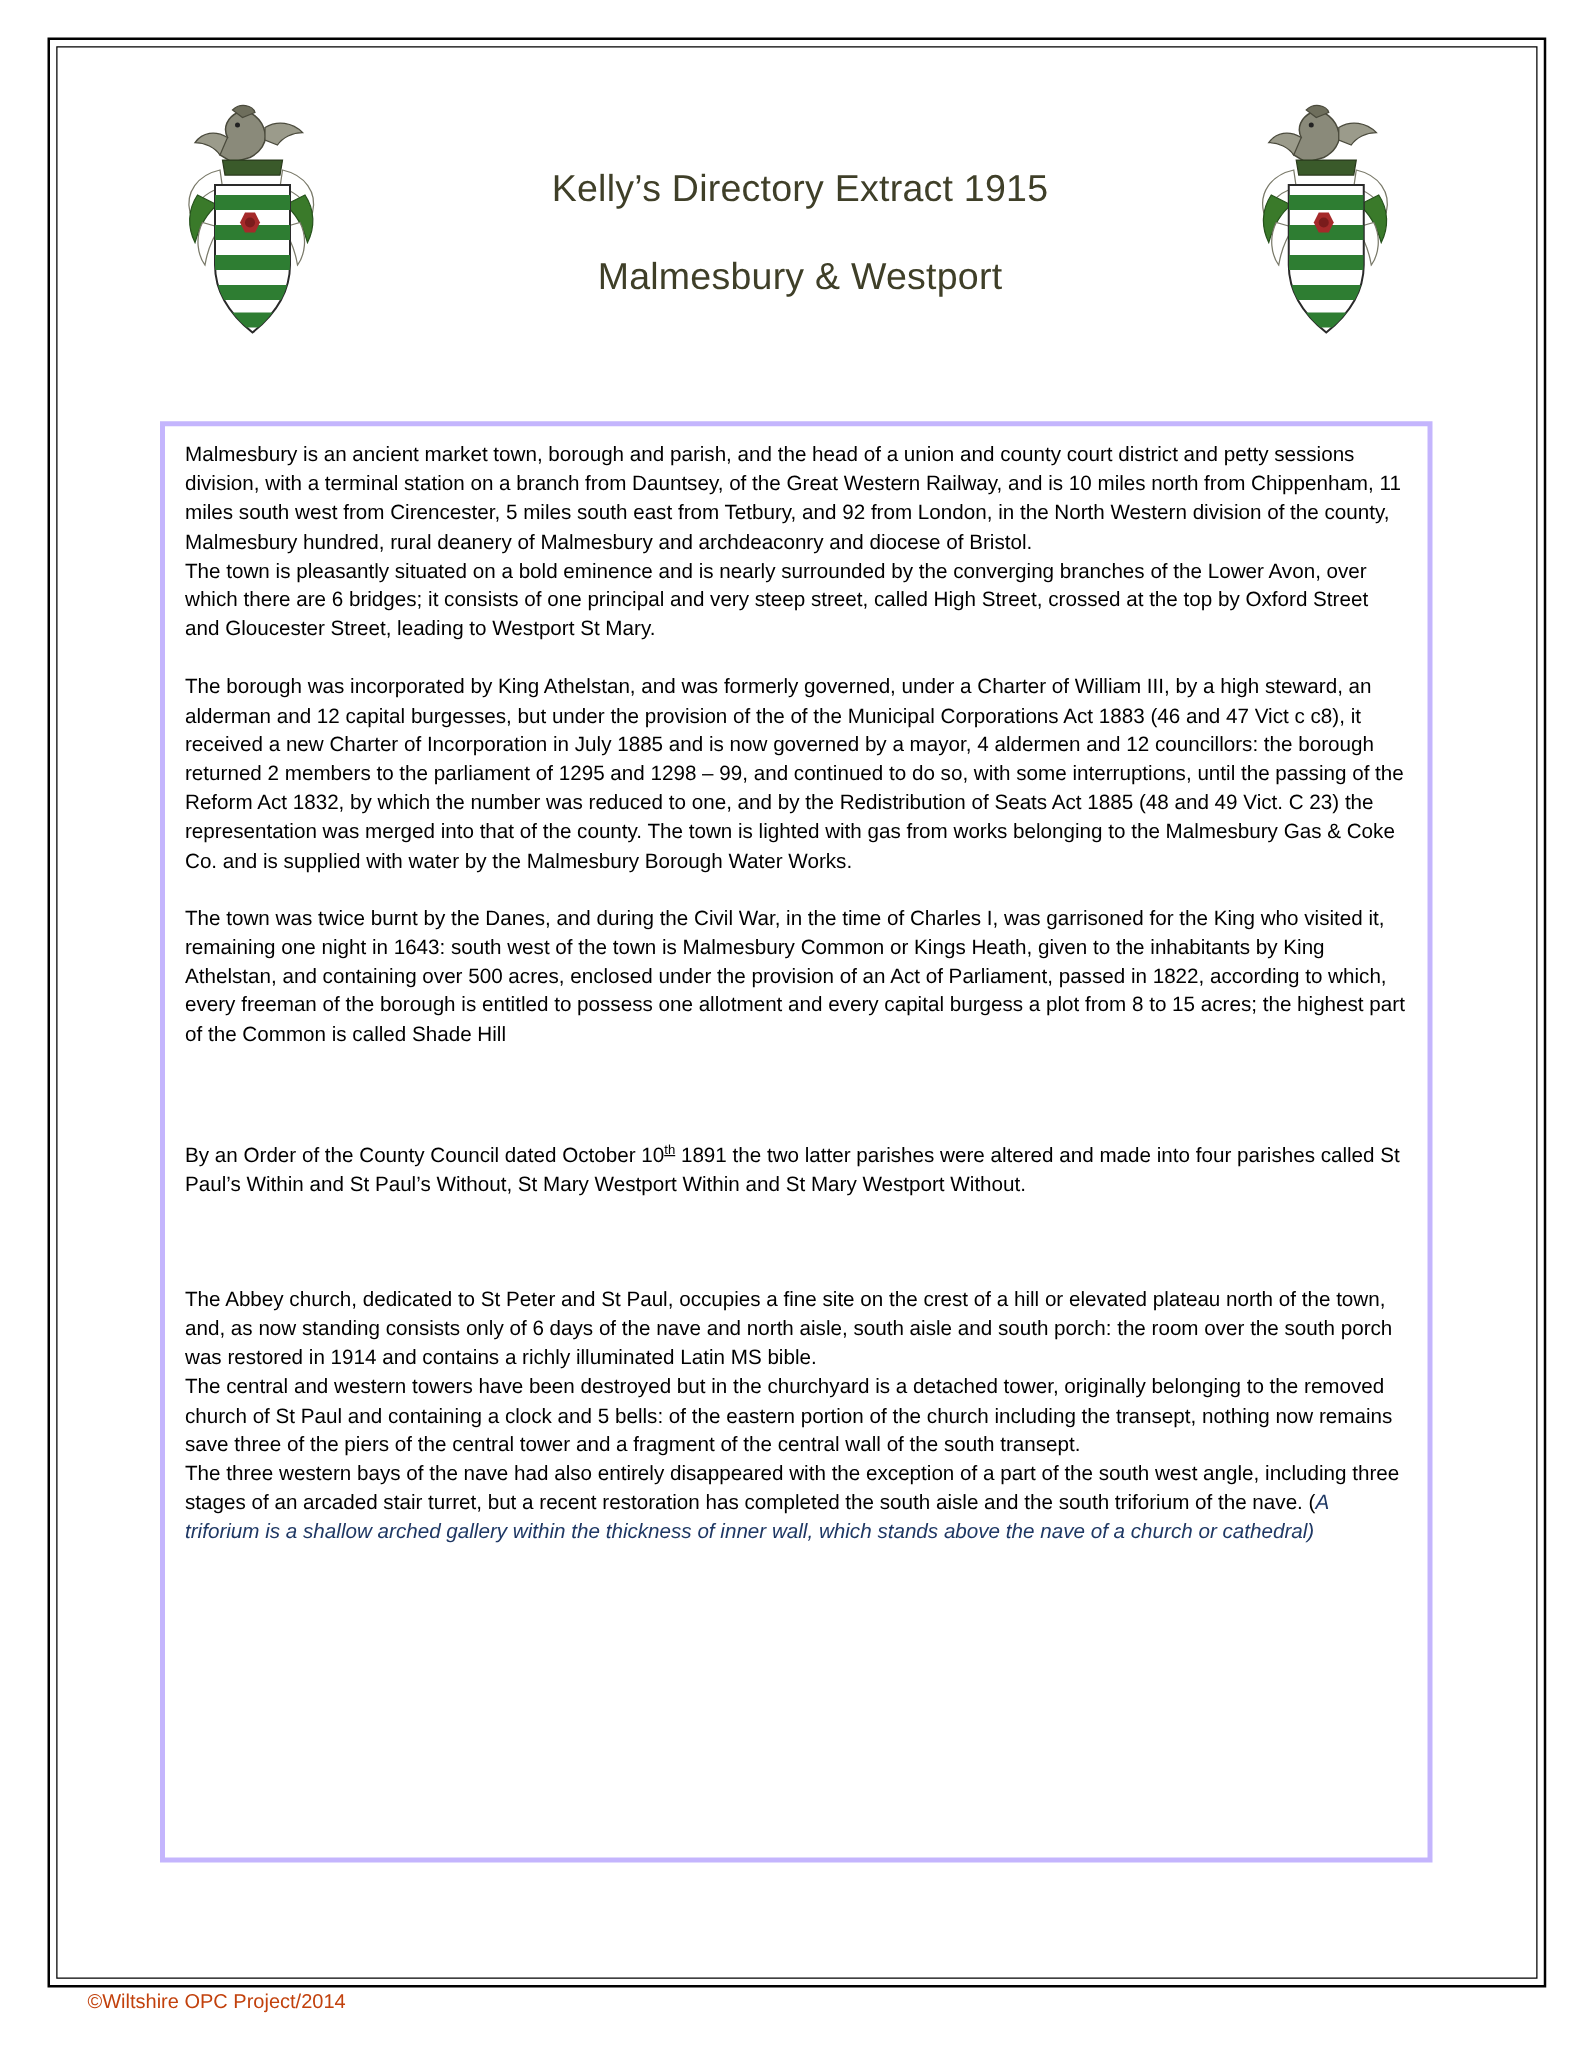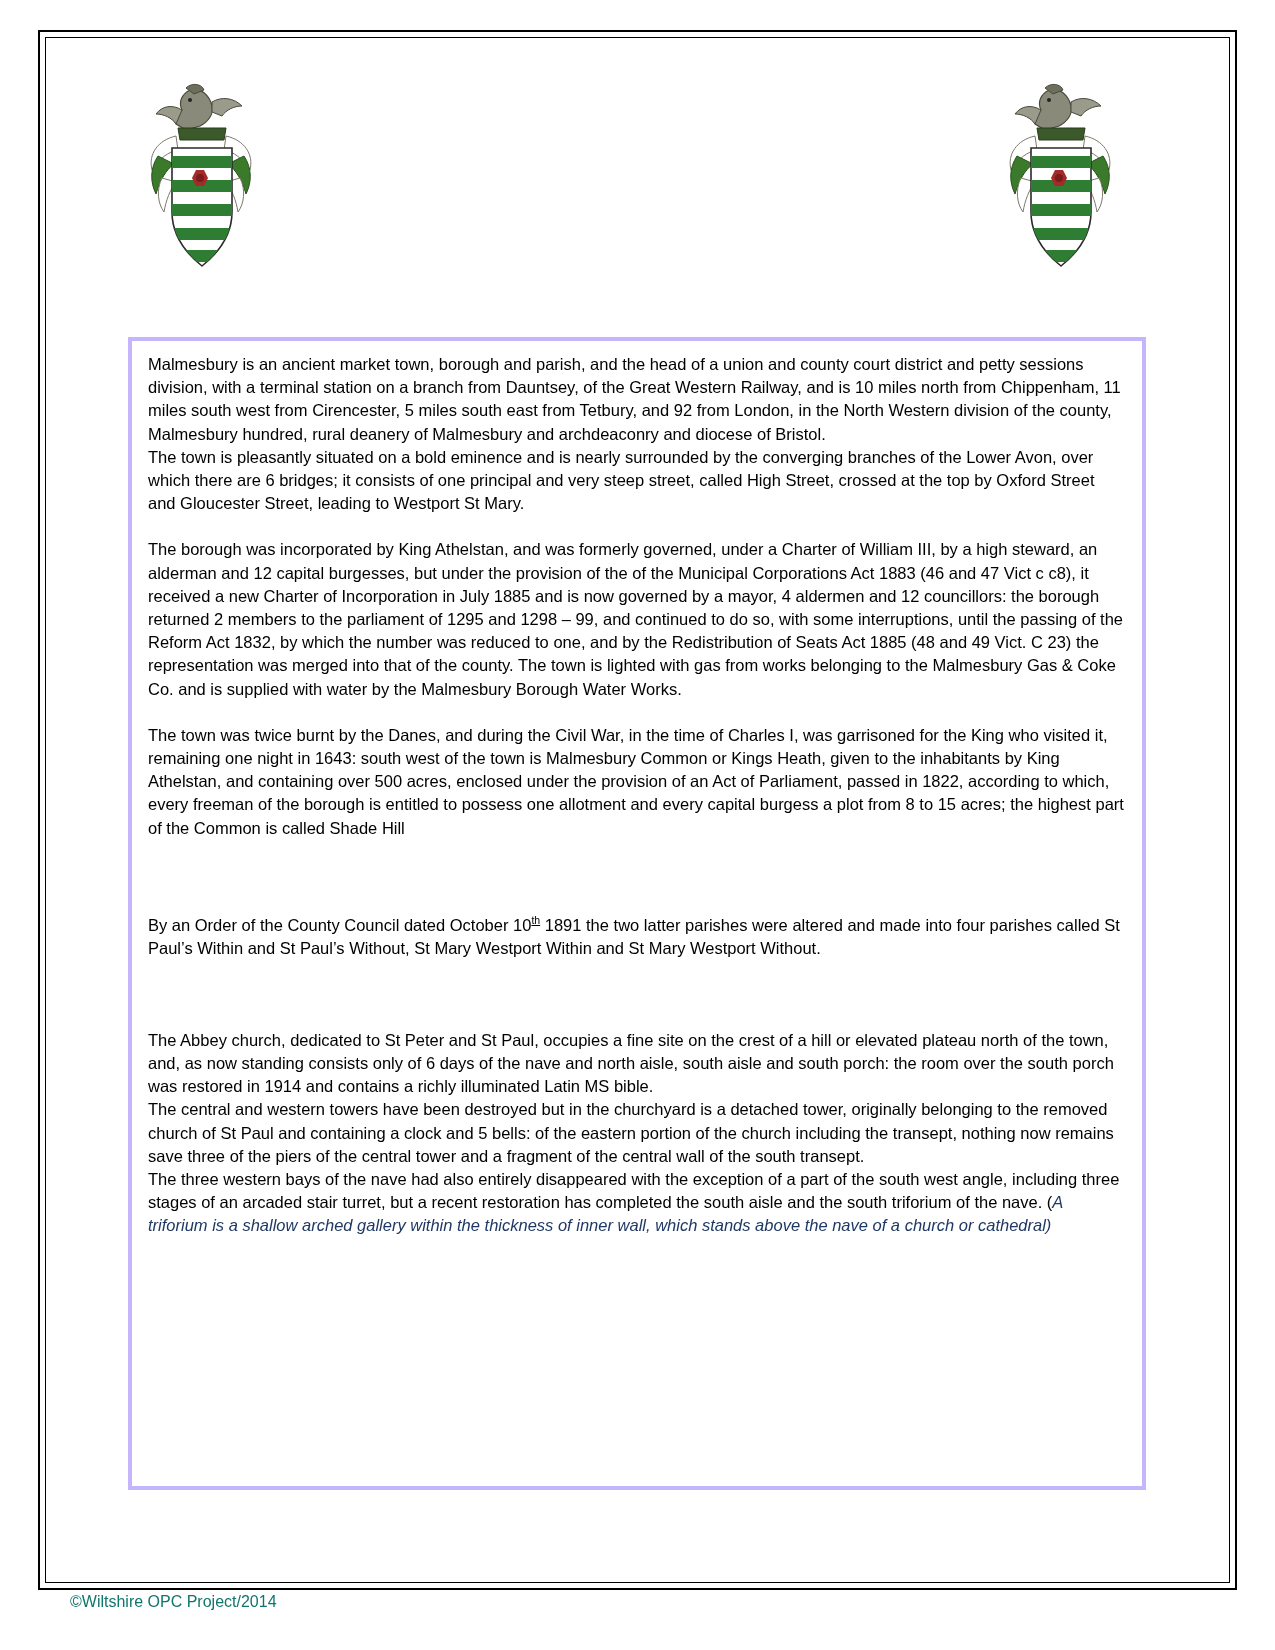--- a/index.html
+++ b/index.html
@@ -109,21 +109,21 @@
     font-size: 10.5px;
     vertical-align: super;
     text-decoration: underline;
   }
 
   .footer {
     position: absolute;
     left: 70px;
     top: 1593px;
     font-size: 16px;
-    color: #0f766e;
+    color: #c2410c;
     text-align: center;
   }
 </style>
 </head>
 <body>
 
 <div class="page">
 
   <div class="frame-outer"></div>
   <div class="frame-inner"></div>
@@ -163,20 +163,22 @@
             <rect x="34" y="146" width="60" height="12" fill="#2e7d32"></rect>
             <rect x="34" y="168" width="60" height="12" fill="#2e7d32"></rect>
             <path d="M58 88 l8 0 4 8 -4 8 -8 0 -4 -8 z" fill="#a52a2a"></path>
             <circle cx="62" cy="96" r="4" fill="#7a1c1c"></circle>
           </g>
         </g>
       </svg>
     </div>
 
     <div class="title-block">
+      <div class="title-line1">Kelly’s Directory Extract 1915</div>
+      <div class="title-line2">Malmesbury &amp; Westport</div>
     </div>
 
     <div class="crest right">
       <svg viewBox="0 0 128 195" width="128" height="195" xmlns="http://www.w3.org/2000/svg">
         <g>
           <path d="M52 8 C44 12 40 20 44 28 C38 30 34 36 38 42 L48 48 L62 44 C70 40 76 32 74 24 C72 14 62 4 52 8 Z" fill="#8a8a7a" stroke="#4a4a3c" stroke-width="1.2"></path>
           <path d="M74 20 C84 14 96 16 104 24 C96 24 88 28 84 34 L74 30 Z" fill="#9b9b8b" stroke="#4a4a3c" stroke-width="1"></path>
           <path d="M44 28 C34 22 24 24 18 32 C26 32 34 36 38 42 Z" fill="#9b9b8b" stroke="#4a4a3c" stroke-width="1"></path>
           <path d="M48 6 C54 0 64 2 66 8 L56 12 Z" fill="#6e6e5c" stroke="#4a4a3c" stroke-width="1"></path>
           <circle cx="52" cy="18" r="2" fill="#222"></circle>

